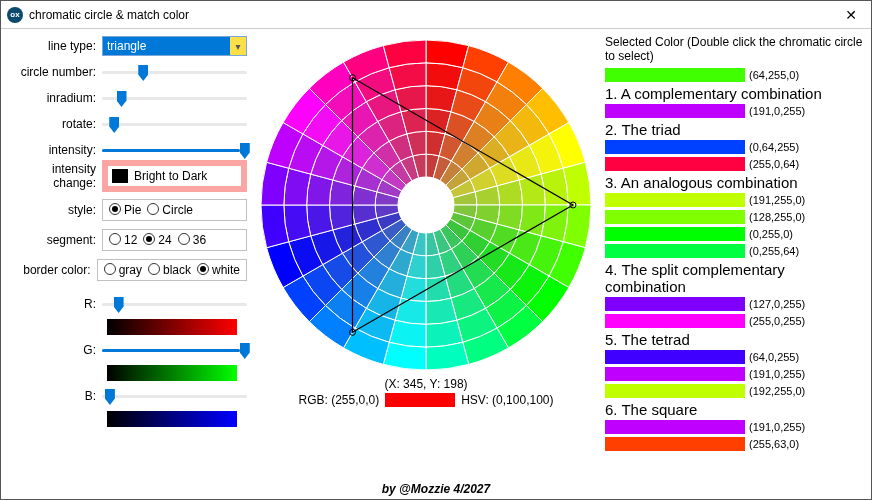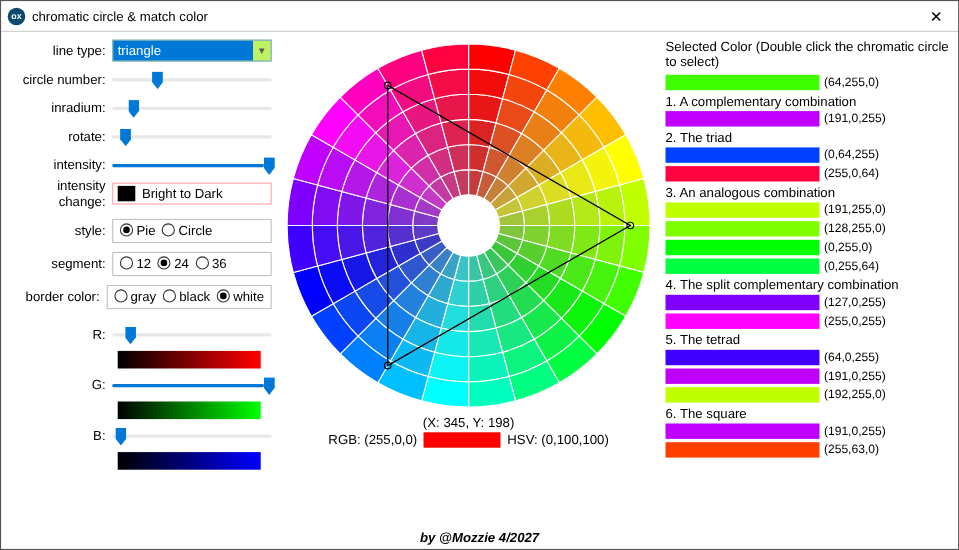--- a/index.html
+++ b/index.html
@@ -28,21 +28,21 @@
   }
   .title-text { flex:1; }
   .close-btn { width:28px; text-align:center; font-size:14px; cursor:default; }
   .content { display:flex; padding:6px; gap:4px; }
   .left { width:240px; }
   .center { width:350px; }
   .right { flex:1; }
   .row { display:flex; align-items:center; margin-bottom:4px; height:22px; }
   .row-label { width:95px; text-align:right; padding-right:6px; }
   .combo {
-    flex:1; height:20px; border:1px solid #7aa7d8; background:#bef264;
+    flex:1; height:20px; border:1px solid #7aa7d8; background:#fde047;
     display:flex; align-items:center; position:relative;
   }
   .combo-sel { flex:1; background:#0078d7; color:#fff; padding:0 4px; line-height:18px; }
   .combo-arrow { width:16px; text-align:center; color:#555; font-size:10px; }
   .slider {
     flex:1; position:relative; height:18px;
   }
   .slider-track {
     position:absolute; left:0; right:0; top:8px; height:3px;
     background:#e8e8e8; border-radius:2px;
@@ -50,21 +50,21 @@
   .slider-fill {
     position:absolute; left:0; top:8px; height:3px;
     background:#0078d7; border-radius:2px;
   }
   .slider-thumb {
     position:absolute; top:2px; width:10px; height:16px;
     background:#0078d7;
     clip-path: polygon(0 0, 100% 0, 100% 60%, 50% 100%, 0 60%);
   }
   .intensity-box {
-    flex:1; height:20px; border:1px solid #fca5a5; display:flex; align-items:center; padding:0 4px; gap:6px;
+    flex:1; height:32px; border:6px solid #fca5a5; display:flex; align-items:center; padding:0 4px; gap:6px;
   }
   .swatch-box { width:16px; height:14px; }
   .opt-group {
     flex:1; height:22px; border:1px solid #c0c0c0; display:flex; align-items:center; gap:6px; padding:0 6px;
   }
   .radio { display:inline-flex; align-items:flex-start; gap:3px; cursor:default; }
   .radio-dot {
     width:12px; height:12px; border:1px solid #333; border-radius:50%;
     display:inline-flex; align-items:center; justify-content:center; background:#fff;
   }
@@ -76,21 +76,21 @@
   .rgb-swatch { width:70px; height:14px; }
   .footer {
     position:absolute; bottom:0; left:0; right:0;
     text-align:center; font-style:italic; font-weight:bold;
     padding:4px 0; font-size:12px;
   }
   .right-title { font-size:12px; margin-bottom:4px; }
   .swatch-row { display:flex; align-items:center; gap:4px; height:16px; margin-bottom:1px; }
   .swatch { flex:0 0 140px; height:14px; }
   .swatch-label { font-size:11px; }
-  .grp-label { font-size:12px; margin:2px 0 1px 0; }
+  .grp-label { font-size:15px; margin:2px 0 1px 0; }
 </style>
 </head>
 <body>
 
 <div class="titlebar">
   <span class="app-icon">ox</span>
   <span class="title-text">chromatic circle &amp; match color</span>
   <span class="close-btn">✕</span>
 </div>
 

